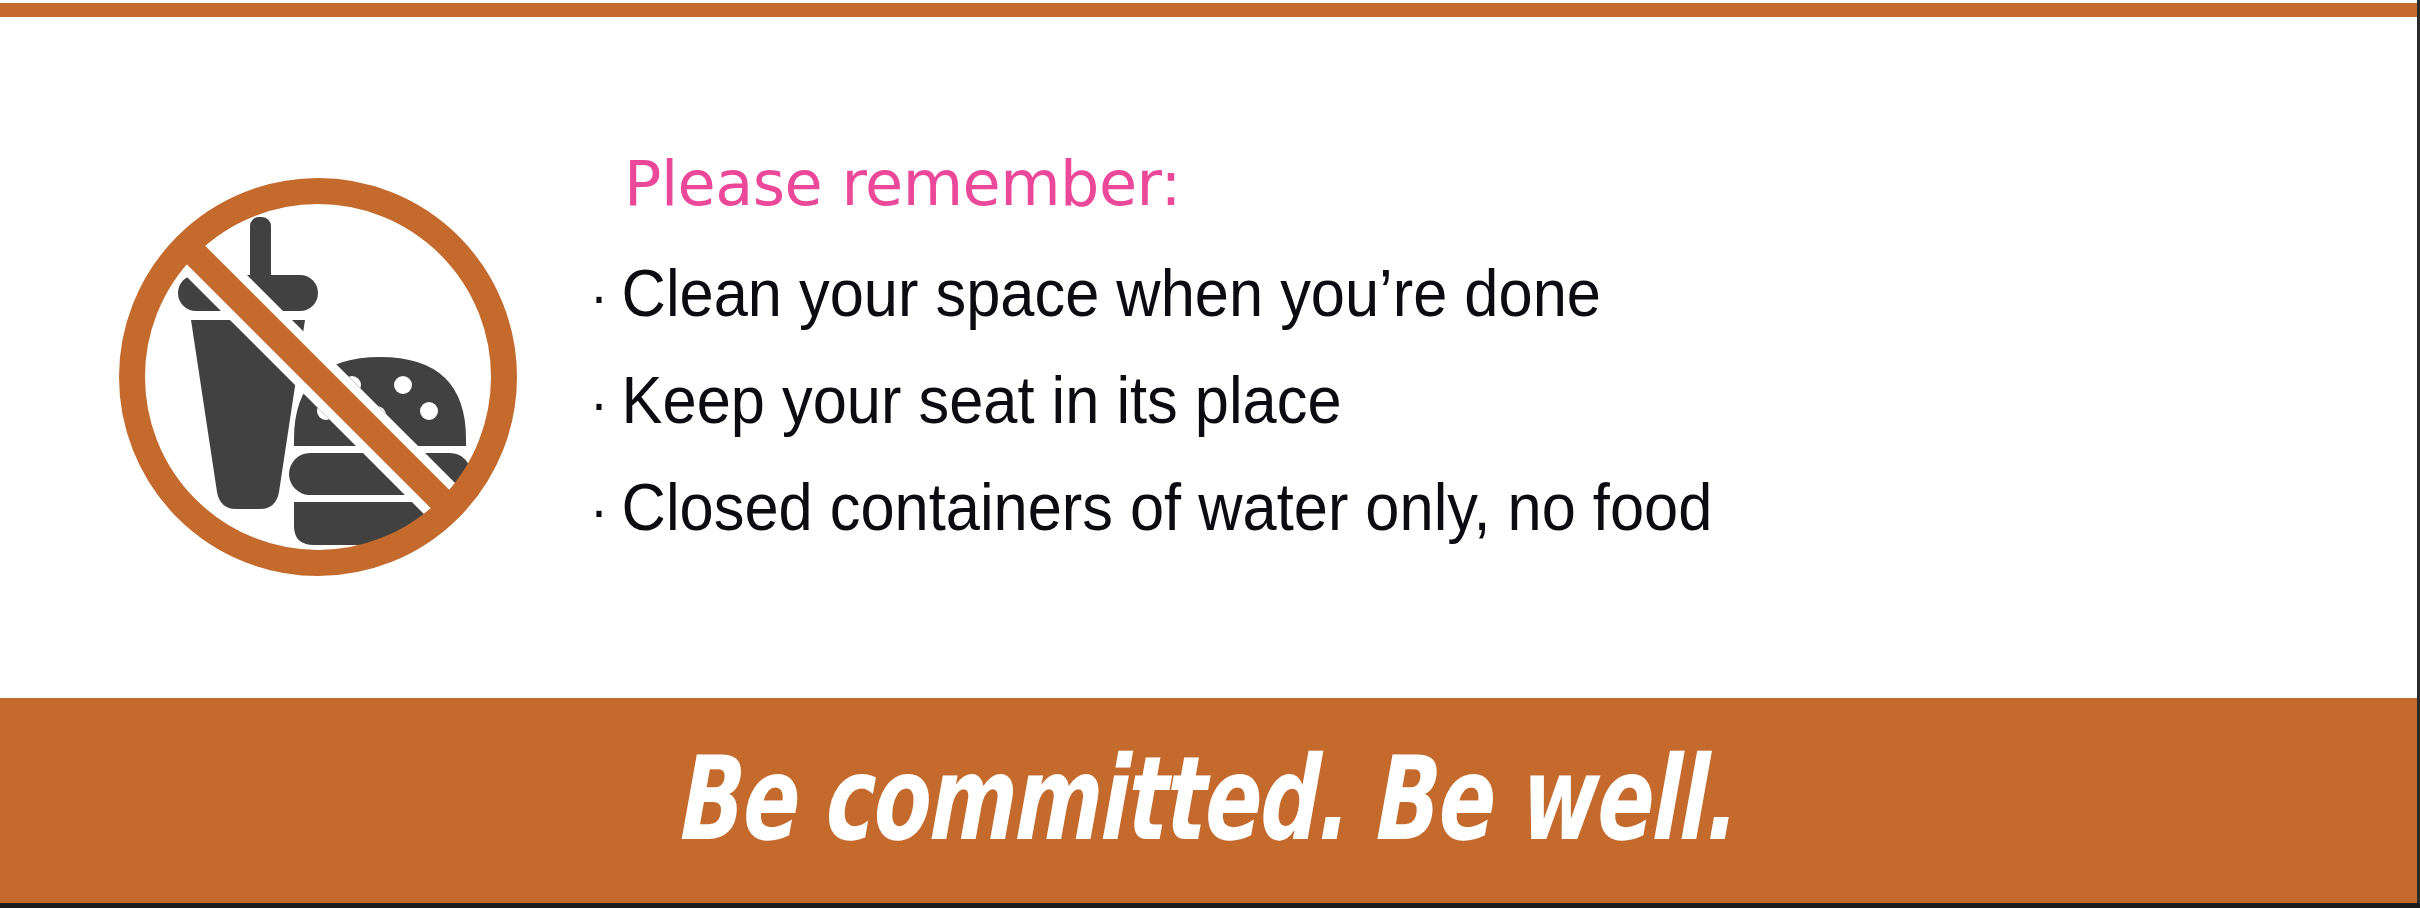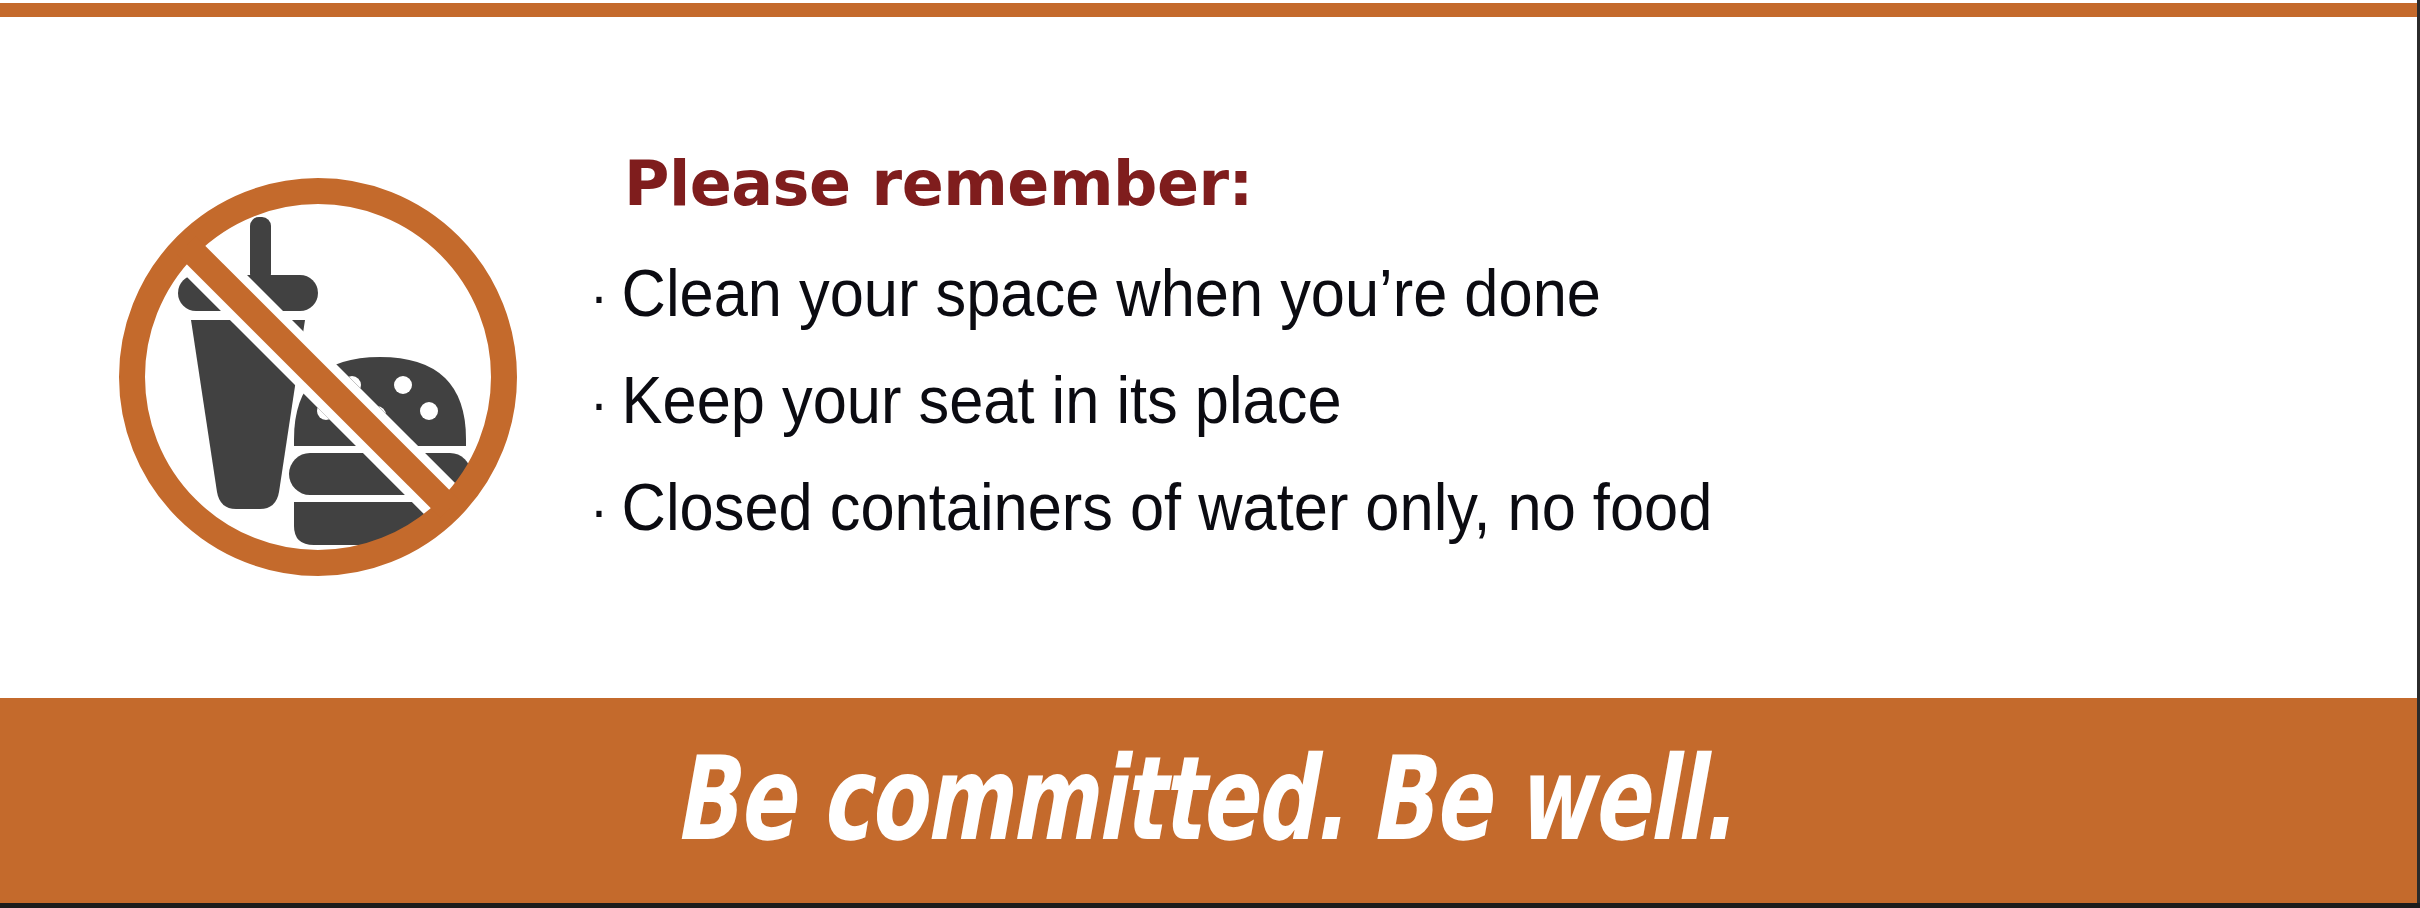--- a/index.html
+++ b/index.html
@@ -74,23 +74,23 @@
   }
 
   .text-block {
     position: absolute;
     left: 590px;
     top: 128px;
     width: 1760px;
   }
 
   .heading {
-    color: #7f1d1d;
+    color: #ec4899;
     font-family: "DejaVu Sans", sans-serif;
-    font-weight: bold;
+    font-weight: normal;
     font-size: 62px;
     line-height: 78px;
     letter-spacing: -0.5px;
     margin: 0 0 18px 34px;
     white-space: nowrap;
   }
 
   .bullet-list {
     list-style: none;
     margin: 0;

